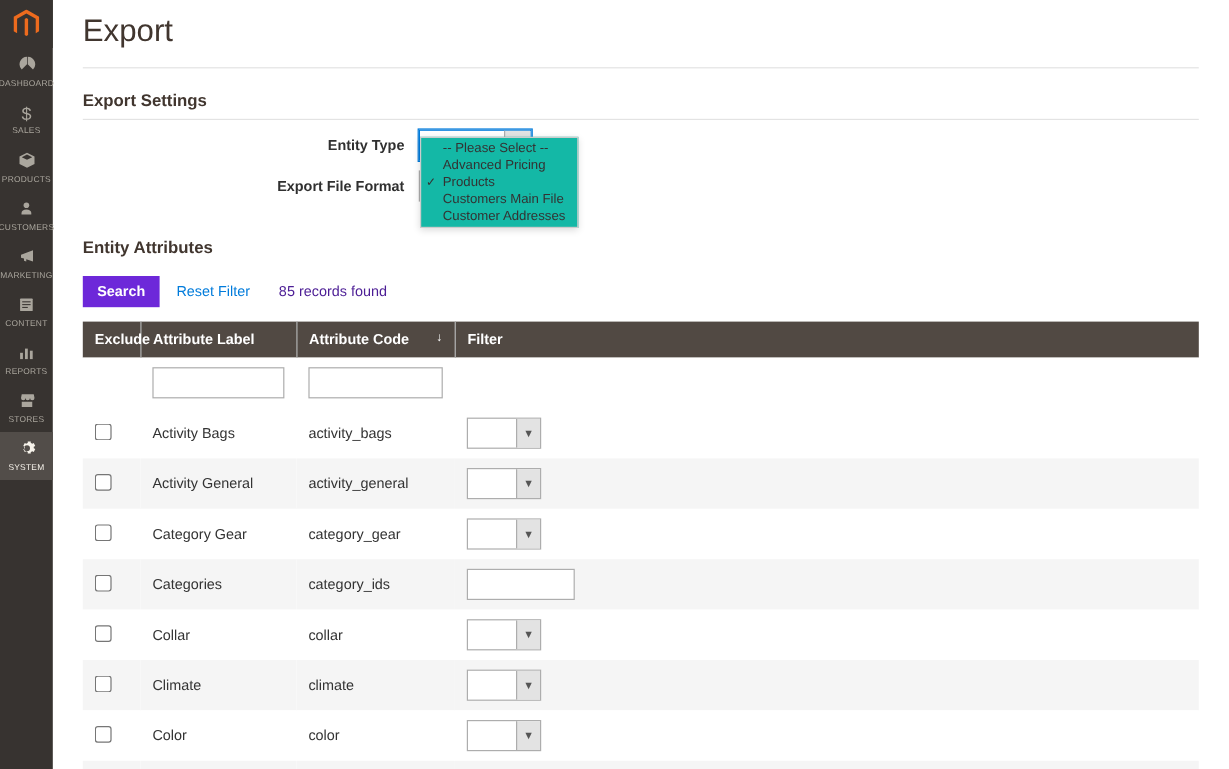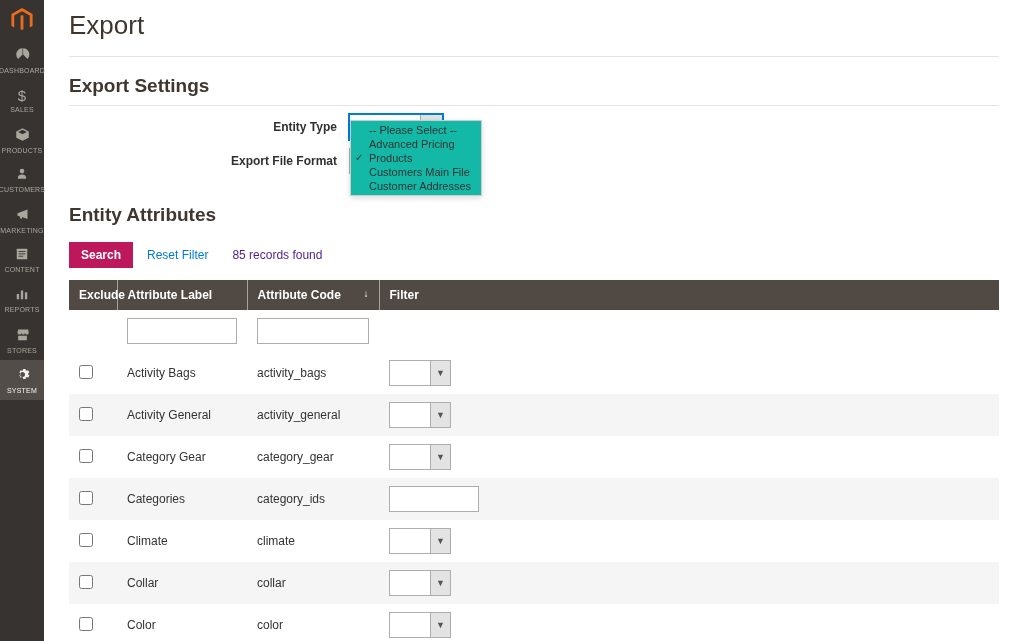--- a/index.html
+++ b/index.html
@@ -8,35 +8,35 @@
 .sidebar { position: fixed; left: 0; top: 0; width: 44px; height: 100vh; background: #373330; display: flex; flex-direction: column; z-index: 100; }
 .sidebar-logo { width: 44px; height: 40px; display: flex; align-items: center; justify-content: center; background: #373330; }
 .sidebar-logo svg { width: 22px; height: 24px; }
 .sidebar-item { width: 44px; height: 40px; display: flex; flex-direction: column; align-items: center; justify-content: center; cursor: pointer; color: #aaa69d; font-size: 7px; text-align: center; text-transform: uppercase; }
 .sidebar-item.active { background: #524d49; color: #f7f3eb; }
 .sidebar-item-icon { font-size: 15px; margin-bottom: 2px; }
 .sidebar-item-label { line-height: 1; letter-spacing: 0.2px; }
 
 .main { margin-left: 44px; padding: 0 25px; }
 .page-title { font-size: 26px; font-weight: 300; color: #41362f; padding: 10px 0 15px; border-bottom: 1px solid #e3e3e3; }
-.section-title { font-size: 19px; color: #41362f; margin: 18px 0 8px; padding-bottom: 8px; border-bottom: 1px solid #e3e3e3; }
+.section-title { font-size: 14px; color: #41362f; margin: 18px 0 8px; padding-bottom: 8px; border-bottom: 1px solid #e3e3e3; }
 
 .form-row { display: flex; align-items: center; margin: 8px 0; position: relative; }
 .form-label { width: 280px; text-align: right; padding-right: 12px; color: #303030; font-size: 12px; font-weight: 600; }
 .form-select { position: relative; display: inline-flex; align-items: center; border: 1px solid #adadad; background: #fff; height: 26px; }
 .form-select-text { padding: 0 6px; font-size: 12px; min-width: 70px; }
 .form-select-arrow { width: 22px; height: 24px; background: #e3e3e3; border-left: 1px solid #adadad; display: flex; align-items: center; justify-content: center; font-size: 9px; color: #555; }
 .entity-type-select { border-color: #007bdb; outline: 1px solid #007bdb; }
 
 .dropdown-menu { position: absolute; left: 281px; top: -22px; background: #14b8a6; border: 1px solid #ccc; box-shadow: 0 2px 6px rgba(0,0,0,0.15); padding: 2px 0; z-index: 50; min-width: 120px; margin-top: 28px; }
 .dropdown-item { padding: 1px 10px 1px 18px; font-size: 11px; cursor: pointer; white-space: nowrap; position: relative; color: #333; }
 .dropdown-item.selected::before { content: '✓'; position: absolute; left: 4px; font-size: 10px; }
 
 .toolbar { display: flex; align-items: center; gap: 14px; margin-top: 8px; }
-.btn-search { background: #be185d; color: #fff; border: none; padding: 6px 12px; font-size: 12px; cursor: pointer; font-weight: 600; }
+.btn-search { background: #6d28d9; color: #fff; border: none; padding: 6px 12px; font-size: 12px; cursor: pointer; font-weight: 600; }
 .link-reset { color: #007bdb; font-size: 12px; cursor: pointer; text-decoration: none; text-align: right; }
 .records-found { font-size: 12px; color: #4c1d95; margin-left: 10px; }
 
 .grid { margin-top: 12px; border-collapse: collapse; width: 100%; table-layout: fixed; }
 .grid thead th { background: #514943; color: #fff; font-size: 12px; font-weight: 600; text-align: left; padding: 8px 10px; border-right: 1px solid #a3a3a3; }
 .grid thead th:last-child { border-right: none; }
 .col-exclude { width: 48px; }
 .col-label { width: 130px; }
 .col-code { width: 132px; }
 .col-filter { }
@@ -223,31 +223,31 @@
             </div></td>
         </tr>
         <tr>
           <td><input type="checkbox" class="checkbox" style=""></td>
           <td>Categories</td>
           <td>category_ids</td>
           <td><input class="text-filter" style=""></td>
         </tr>
         <tr>
           <td><input type="checkbox" class="checkbox" style=""></td>
+          <td>Collar</td>
+          <td>collar</td>
+          <td><div class="mini-select">
+              <span class="mini-select-text"></span>
+              <span class="mini-select-arrow">▼</span>
+            </div></td>
+        </tr>
+        <tr>
+          <td><input type="checkbox" class="checkbox" style=""></td>
           <td>Climate</td>
           <td>climate</td>
-          <td><div class="mini-select">
-              <span class="mini-select-text"></span>
-              <span class="mini-select-arrow">▼</span>
-            </div></td>
-        </tr>
-        <tr>
-          <td><input type="checkbox" class="checkbox" style=""></td>
-          <td>Collar</td>
-          <td>collar</td>
           <td><div class="mini-select">
               <span class="mini-select-text"></span>
               <span class="mini-select-arrow">▼</span>
             </div></td>
         </tr>
         <tr>
           <td><input type="checkbox" class="checkbox" style=""></td>
           <td>Color</td>
           <td>color</td>
           <td><div class="mini-select">

